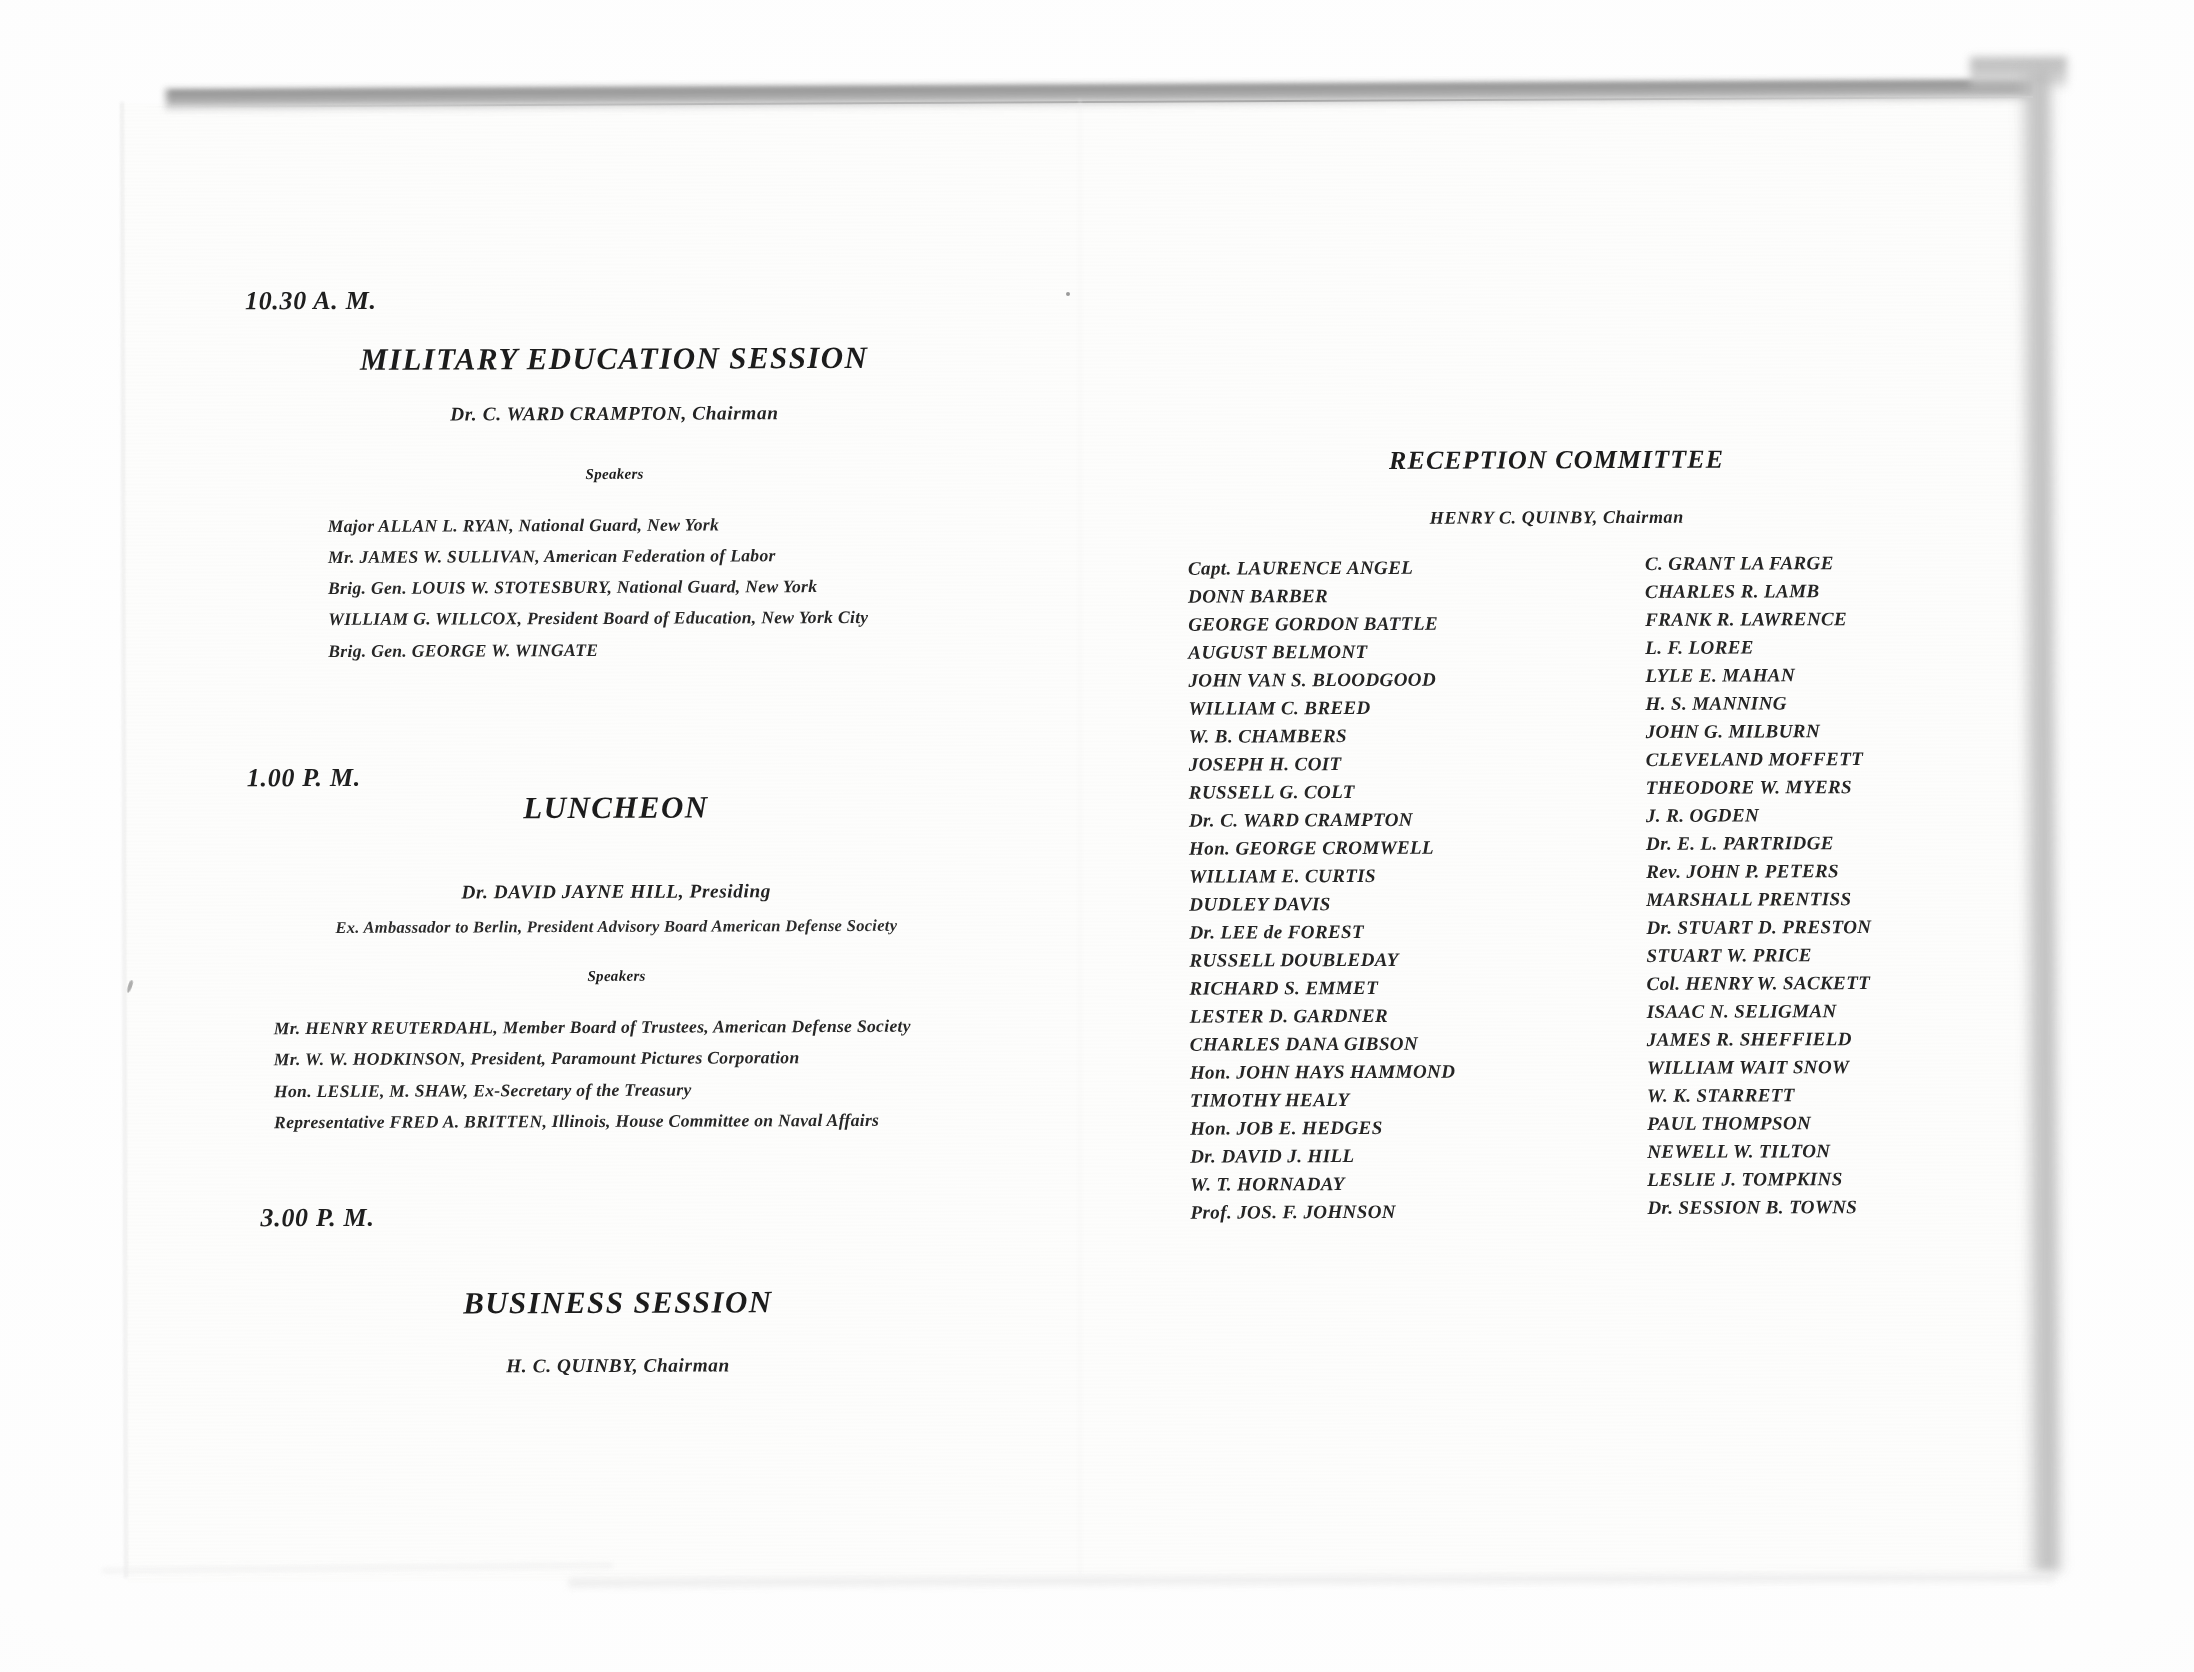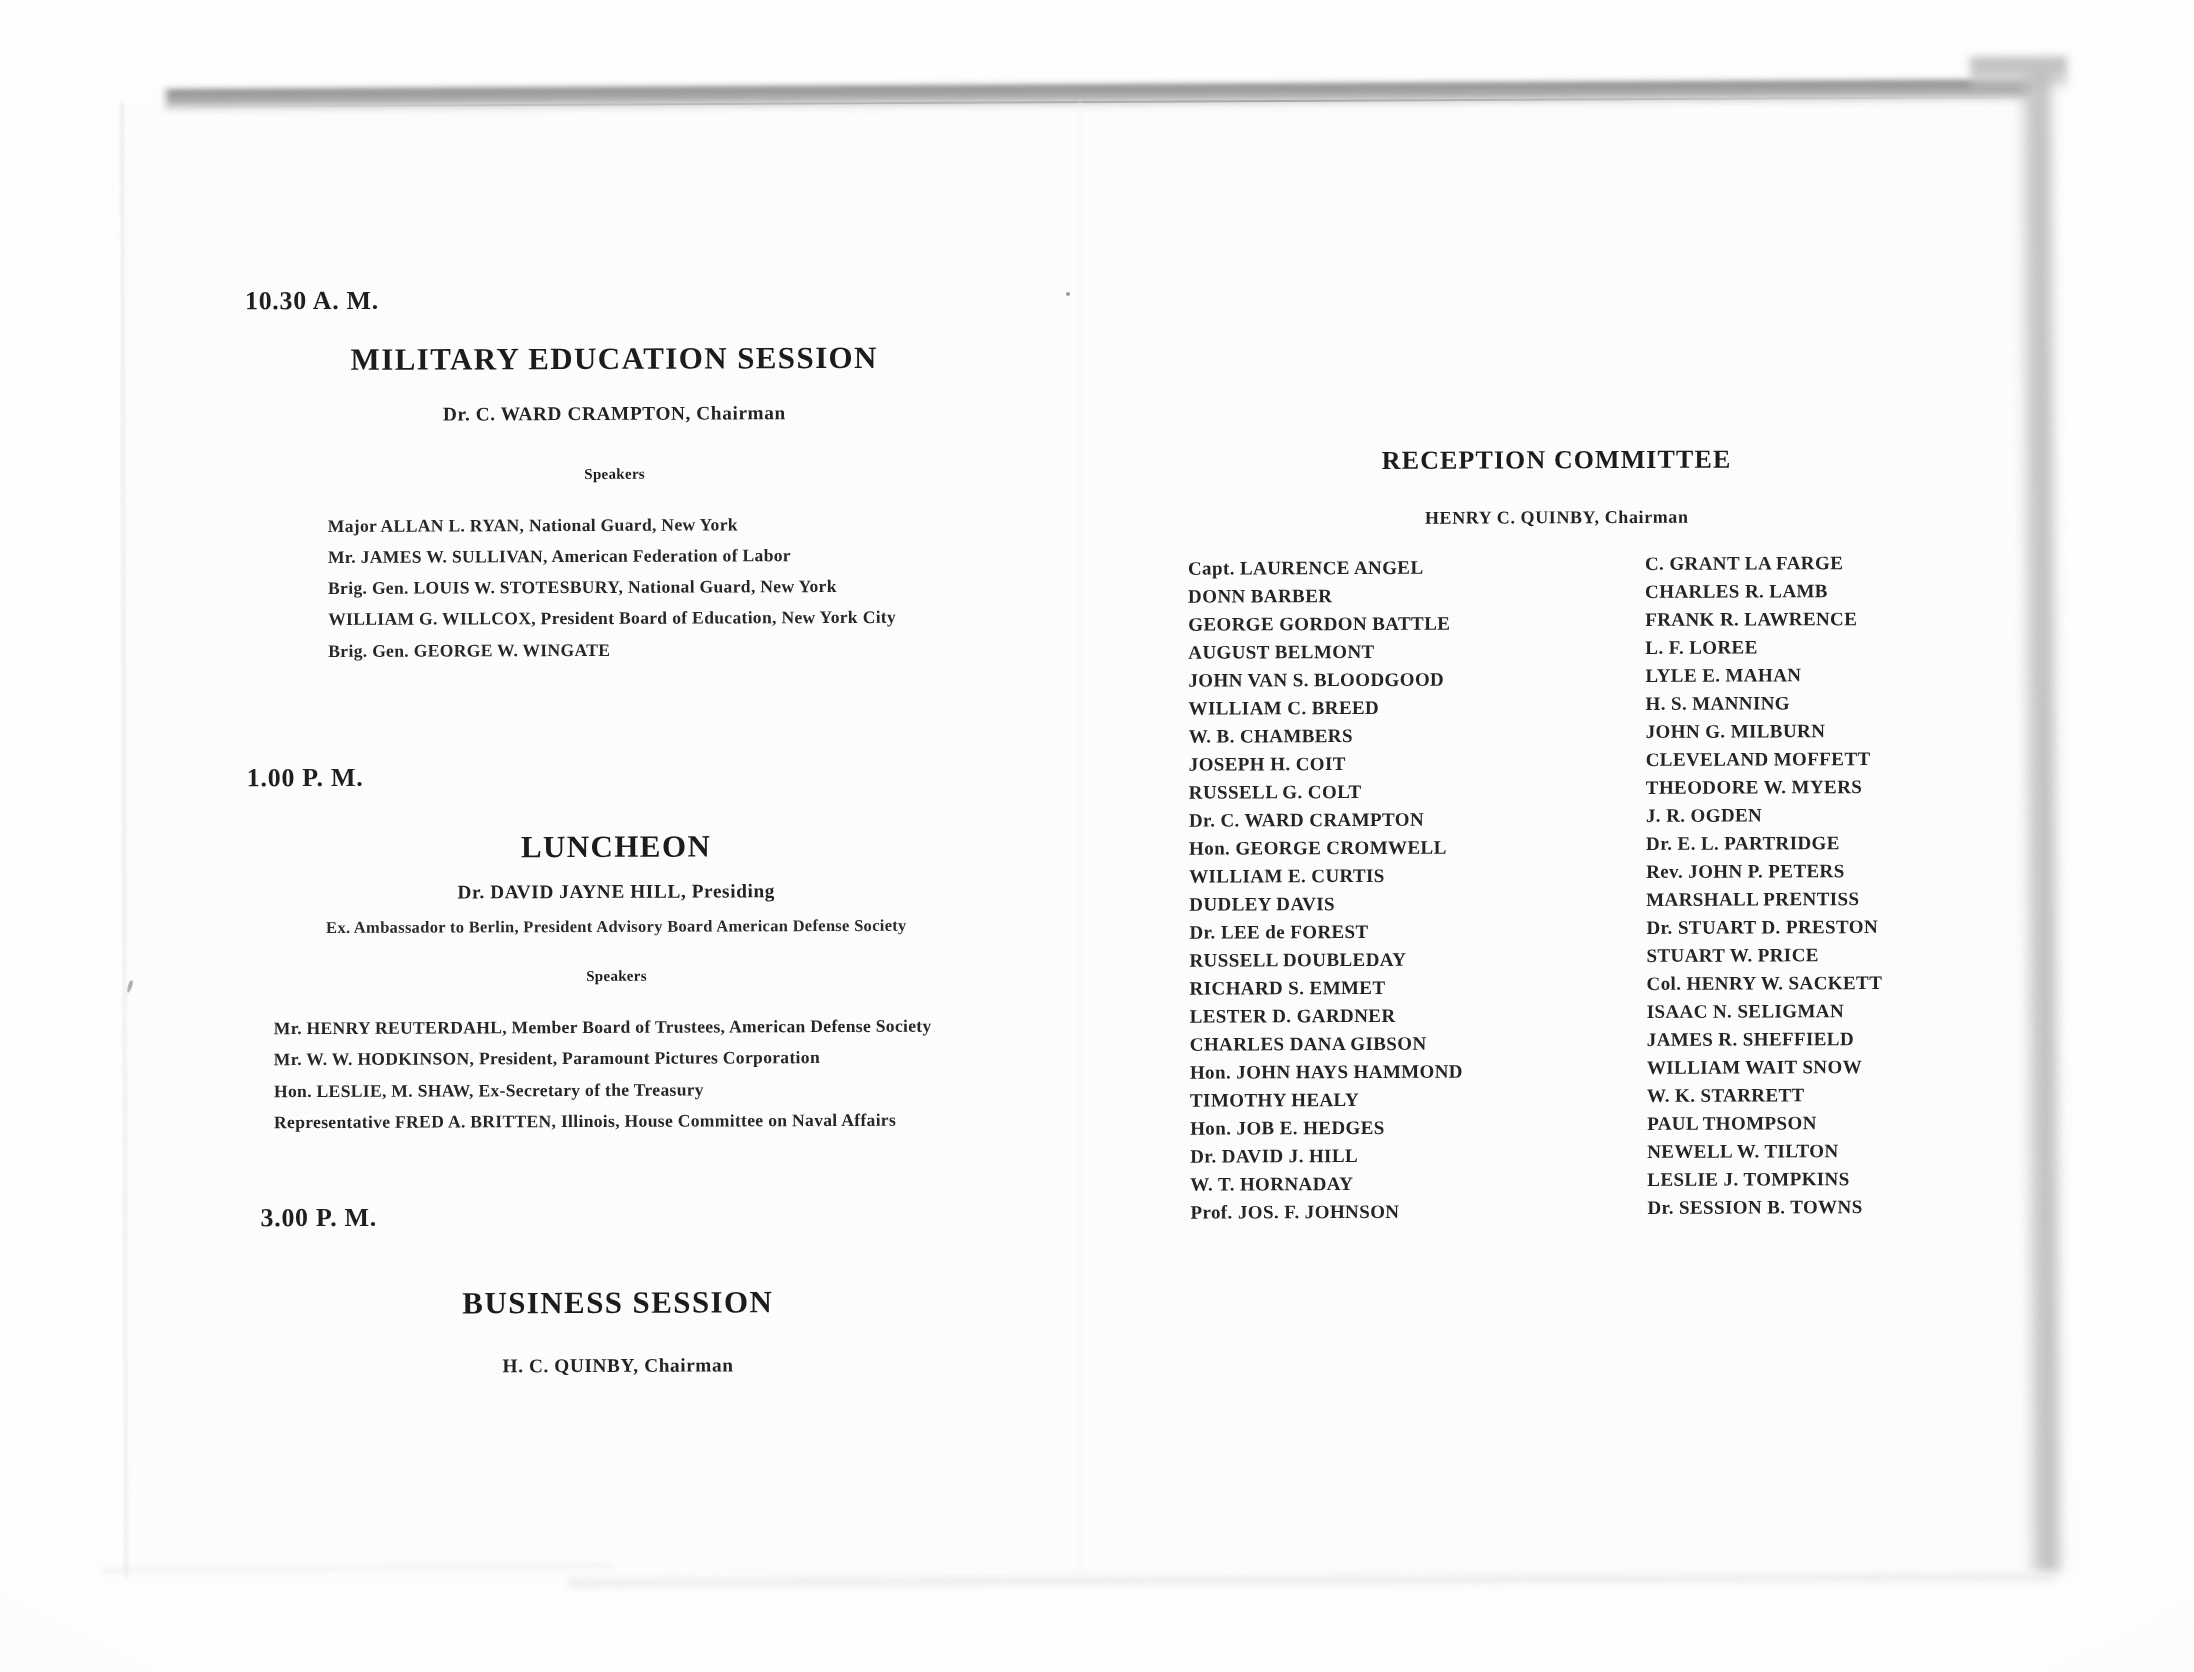--- a/index.html
+++ b/index.html
@@ -12,20 +12,21 @@
     font-family: "Liberation Serif", "DejaVu Serif", serif;
   }
 
   
   #scan {
     position: relative;
     width: 2194px;
     height: 1673px;
     background: #fdba74;
     overflow: hidden;
+    font-style: italic;
   }
 
   
   .bed {
     position: absolute;
     inset: 0;
     background:
       radial-gradient(ellipse 140% 120% at 50% 45%, #ffffff 0%, #fdfdfd 55%, #f7f7f7 100%);
   }
 
@@ -276,21 +277,21 @@
     <div class="tx speakers-head centered" style="left:616px; top:464px;">Speakers</div>
 
     <div class="tx speaker-line" style="left:329px; top:513px;">Major ALLAN L. RYAN, National Guard, New York</div>
     <div class="tx speaker-line" style="left:329px; top:544px;">Mr. JAMES W. SULLIVAN, American Federation of Labor</div>
     <div class="tx speaker-line" style="left:329px; top:575px;">Brig. Gen. LOUIS W. STOTESBURY, National Guard, New York</div>
     <div class="tx speaker-line" style="left:329px; top:606px;">WILLIAM G. WILLCOX, President Board of Education, New York City</div>
     <div class="tx speaker-line" style="left:329px; top:638px;">Brig. Gen. GEORGE W. WINGATE</div>
 
     <div class="tx time-head" style="left:247px; top:760px;">1.00 P. M.</div>
 
-    <div class="tx session-title centered" style="left:616px; top:827px;">LUNCHEON</div>
+    <div class="tx session-title centered" style="left:616px; top:788px;">LUNCHEON</div>
 
     <div class="tx chair-line centered" style="left:616px; top:879px;">Dr. DAVID JAYNE HILL, Presiding</div>
 
     <div class="tx sub-line centered" style="left:616px; top:915px;">Ex. Ambassador to Berlin, President Advisory Board American Defense Society</div>
 
     <div class="tx speakers-head centered" style="left:616px; top:966px;">Speakers</div>
 
     <div class="tx speaker-line" style="left:273px; top:1015px;">Mr. HENRY REUTERDAHL, Member Board of Trustees, American Defense  Society</div>
     <div class="tx speaker-line" style="left:273px; top:1046px;">Mr. W. W. HODKINSON, President, Paramount Pictures Corporation</div>
     <div class="tx speaker-line" style="left:273px; top:1078px;">Hon. LESLIE, M. SHAW, Ex-Secretary of the Treasury</div>

